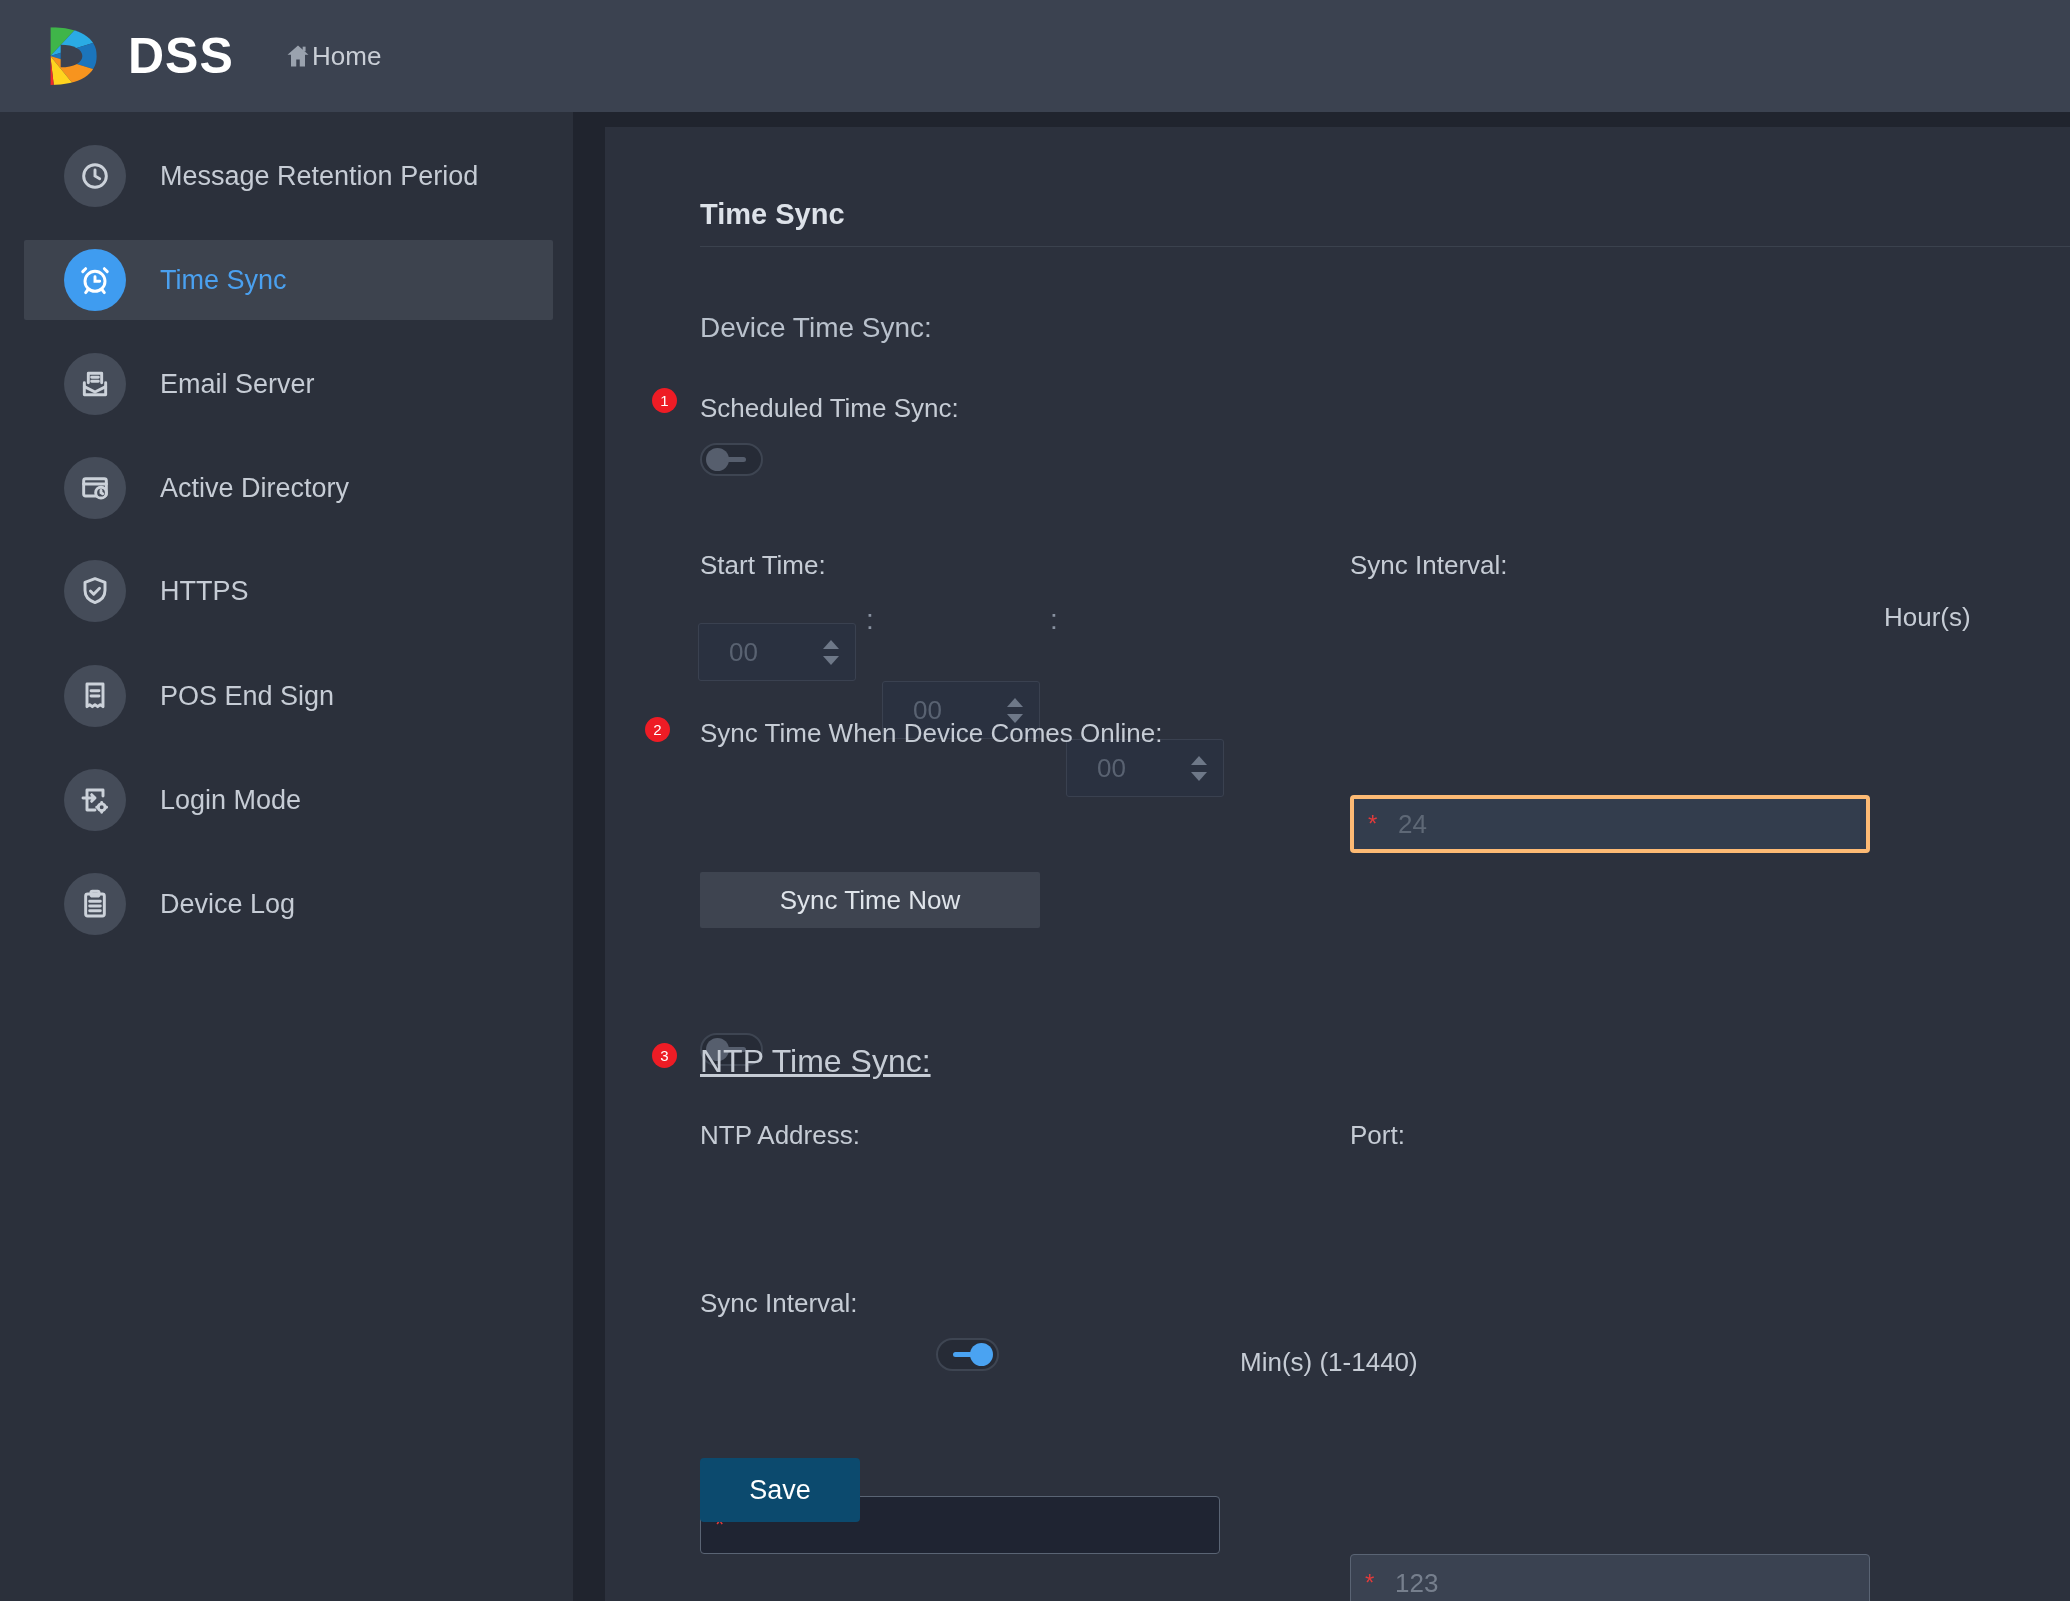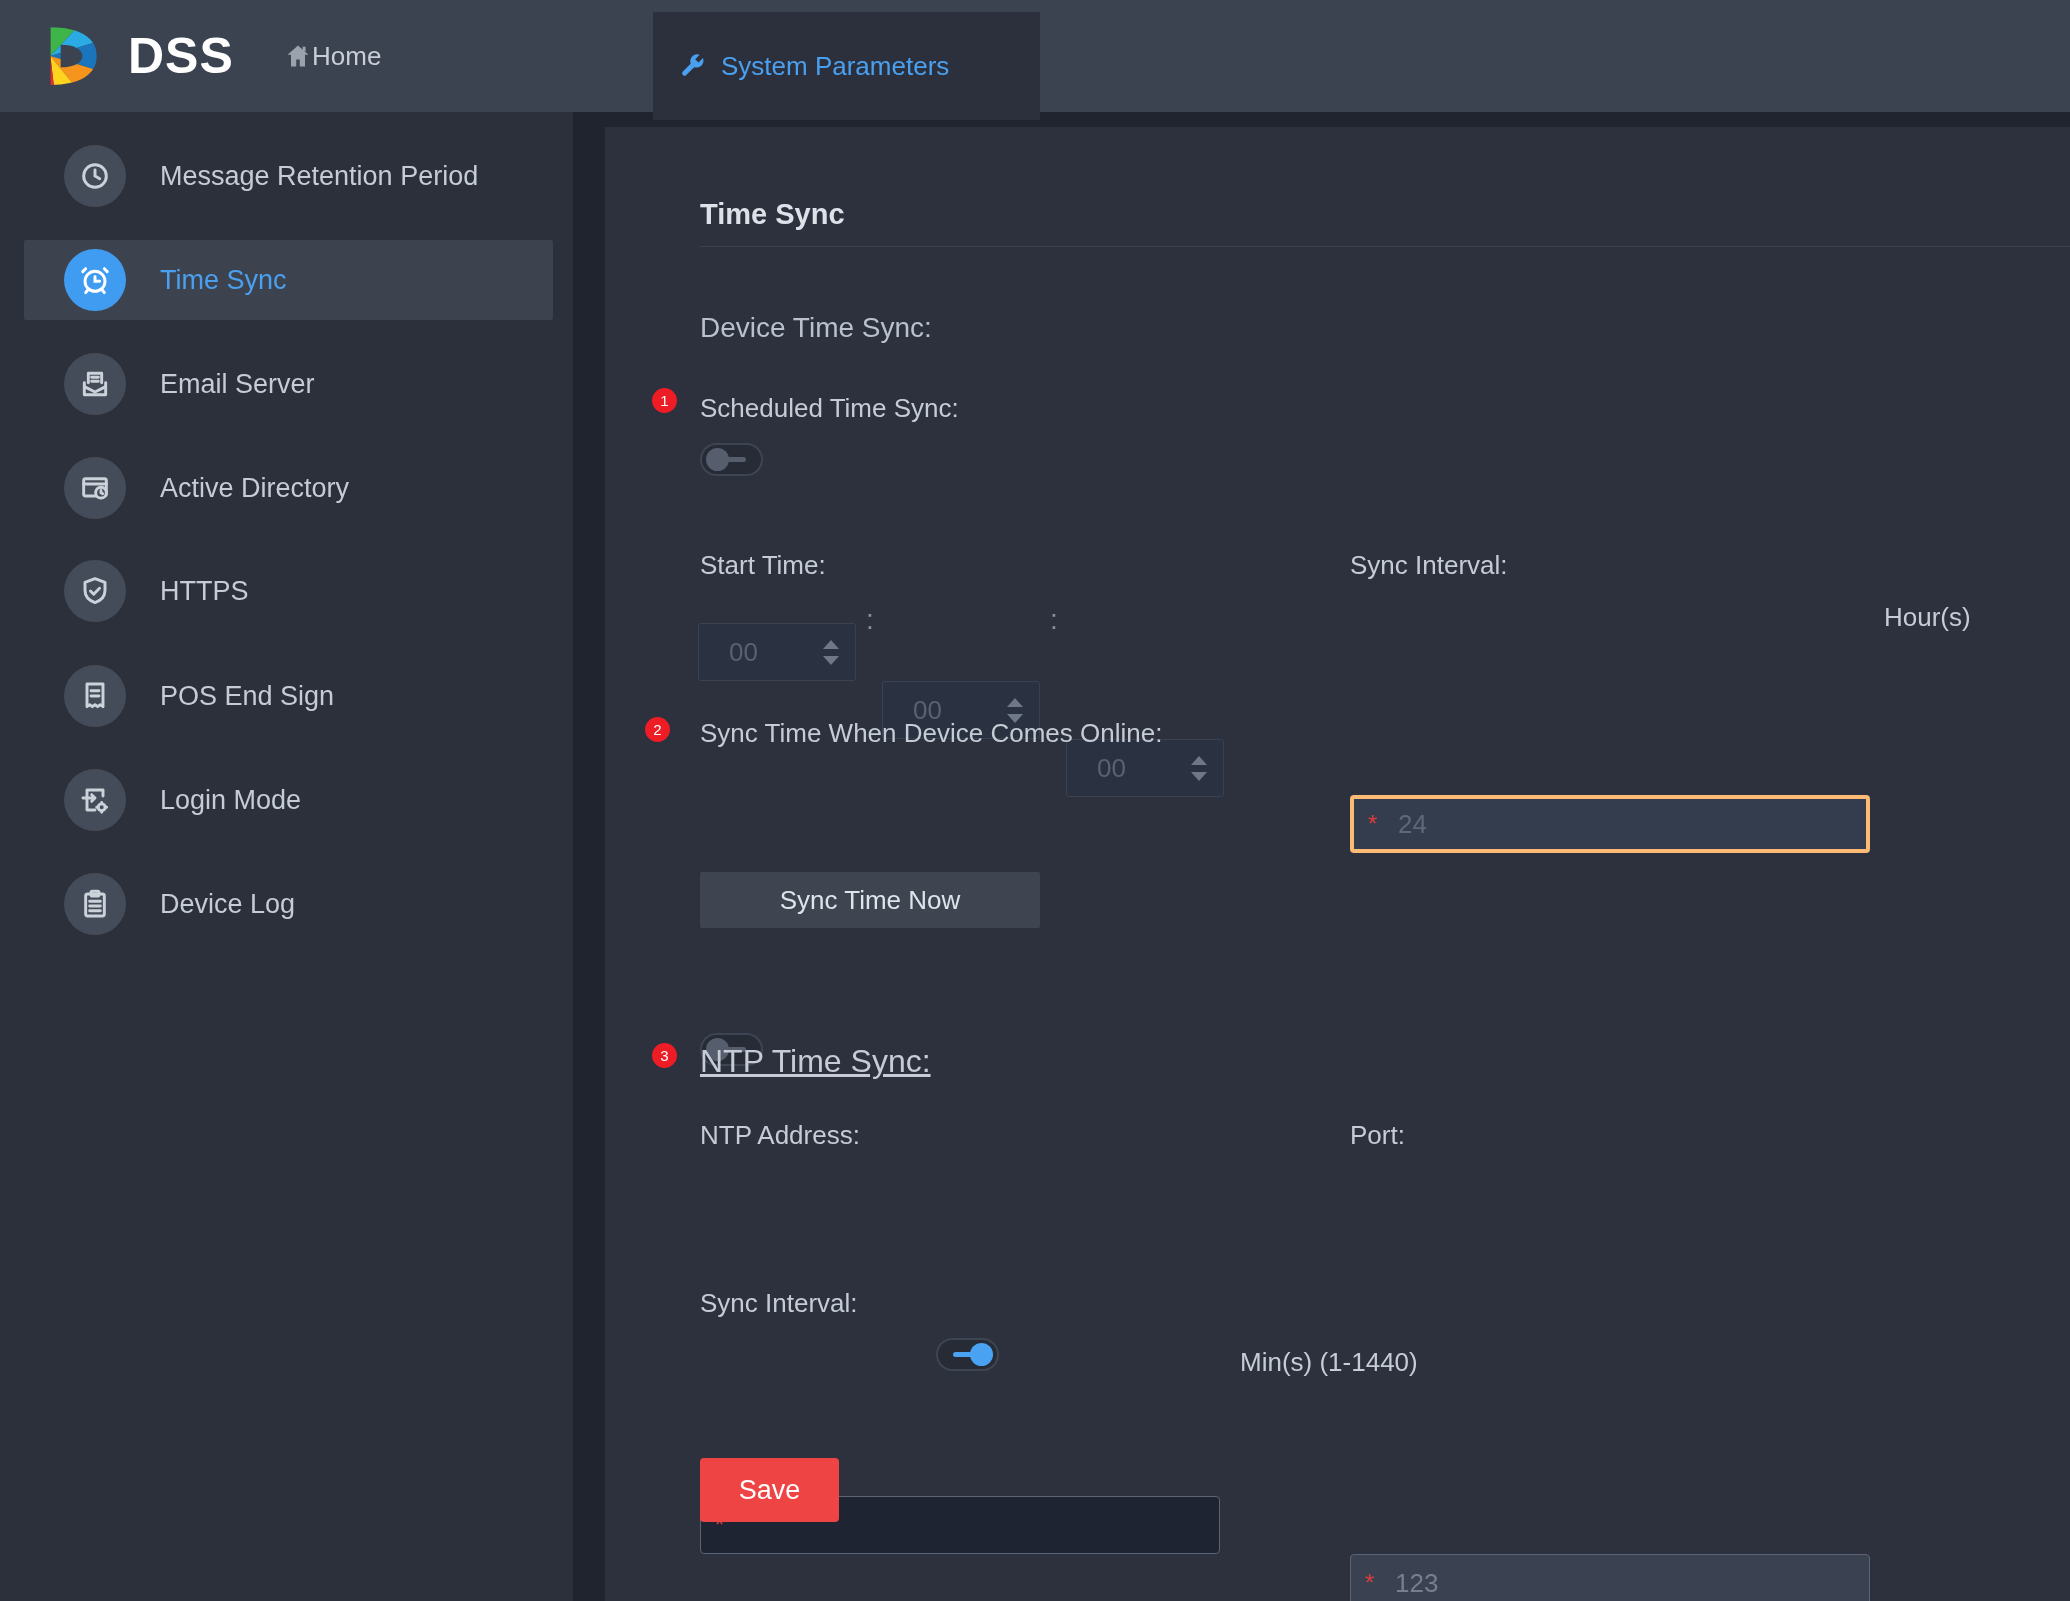--- a/index.html
+++ b/index.html
@@ -72,21 +72,21 @@
   .iw-hour{width:520px;background:#333d4d;border:4px solid #fdba74;}
   .iw-dark{width:520px;background:#1f2432;border:1px solid #5a6474;}
   .iw-light{width:520px;background:#3a4251;border:1px solid #5a6474;}
   .unit-label{color:#c6ccd5;font-size:26px;white-space:nowrap;}
   
   .btn-gray{
     width:340px;height:56px;background:#3e4450;border:none;border-radius:2px;color:#dfe4ea;
     font-size:26px;font-family:"Liberation Sans",sans-serif;cursor:pointer;
   }
   .btn-blue{
-    width:139px;height:64px;background:#ef4444;border:none;border-radius:4px;color:#ffffff;
+    width:160px;height:64px;background:#0c4a6e;border:none;border-radius:4px;color:#ffffff;
     font-size:27px;font-family:"Liberation Sans",sans-serif;cursor:pointer;
   }
   svg{display:block;}
 </style>
 </head>
 <body>
 
 <div class="topbar">
   <div class="logo">
     <span>
@@ -113,28 +113,20 @@
   <div class="home-item">
     <span>
       <svg width="28" height="28" viewBox="0 0 24 24" fill="#9aa2ae">
         <path d="M12 3l9 8h-3v10h-4.5v-6h-3v6H6V11H3z"></path>
         <rect x="16" y="4" width="2.5" height="4"></rect>
       </svg>
     </span>
     <span class="nav-label">Home</span>
   </div>
 
-  <div class="tab-active">
-    <span>
-      <svg width="28" height="28" viewBox="0 0 24 24" fill="#4aa0ef">
-        <path d="M22.7 7.3a6 6 0 0 1-8 5.7L8 19.7a2.1 2.1 0 0 1-3-3L11.7 10a6 6 0 0 1 5.7-8 6 6 0 0 1 2 .37L15.6 6.2l2.8 2.8 3.83-3.8c.3.66.47 1.37.47 2.1z"></path>
-      </svg>
-    </span>
-    <span class="tab-label">System Parameters</span>
-  </div>
 </div>
 
 <div class="sidebar">
 
   <div class="side-item" style="top:24px;">
     <span class="icon-circle">
       <svg width="32" height="32" viewBox="0 0 24 24" fill="none" stroke="#ccd2da" stroke-width="2.2" stroke-linecap="round">
         <circle cx="12" cy="12" r="8.5"></circle>
           <path d="M12 7.5v4.5l3.5 2"></path>
       </svg>

